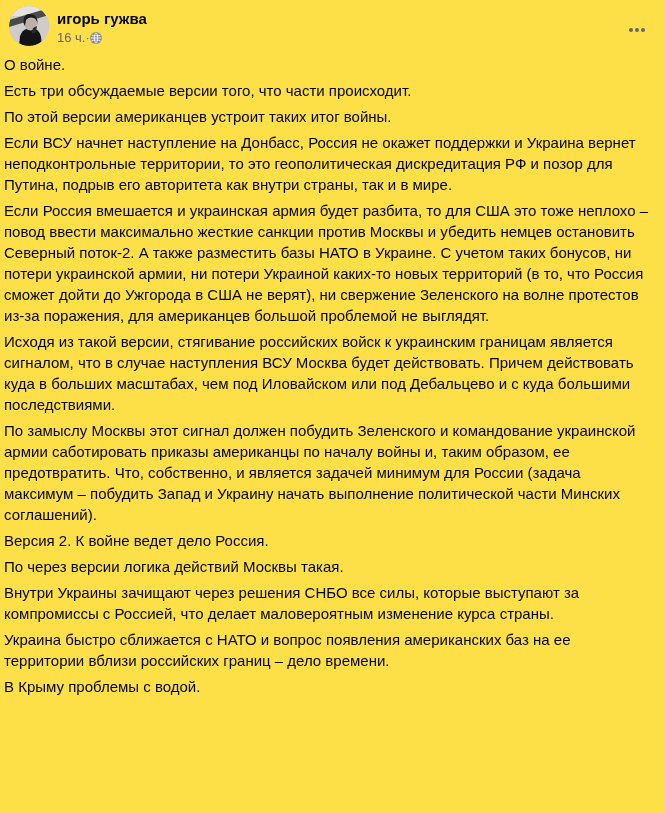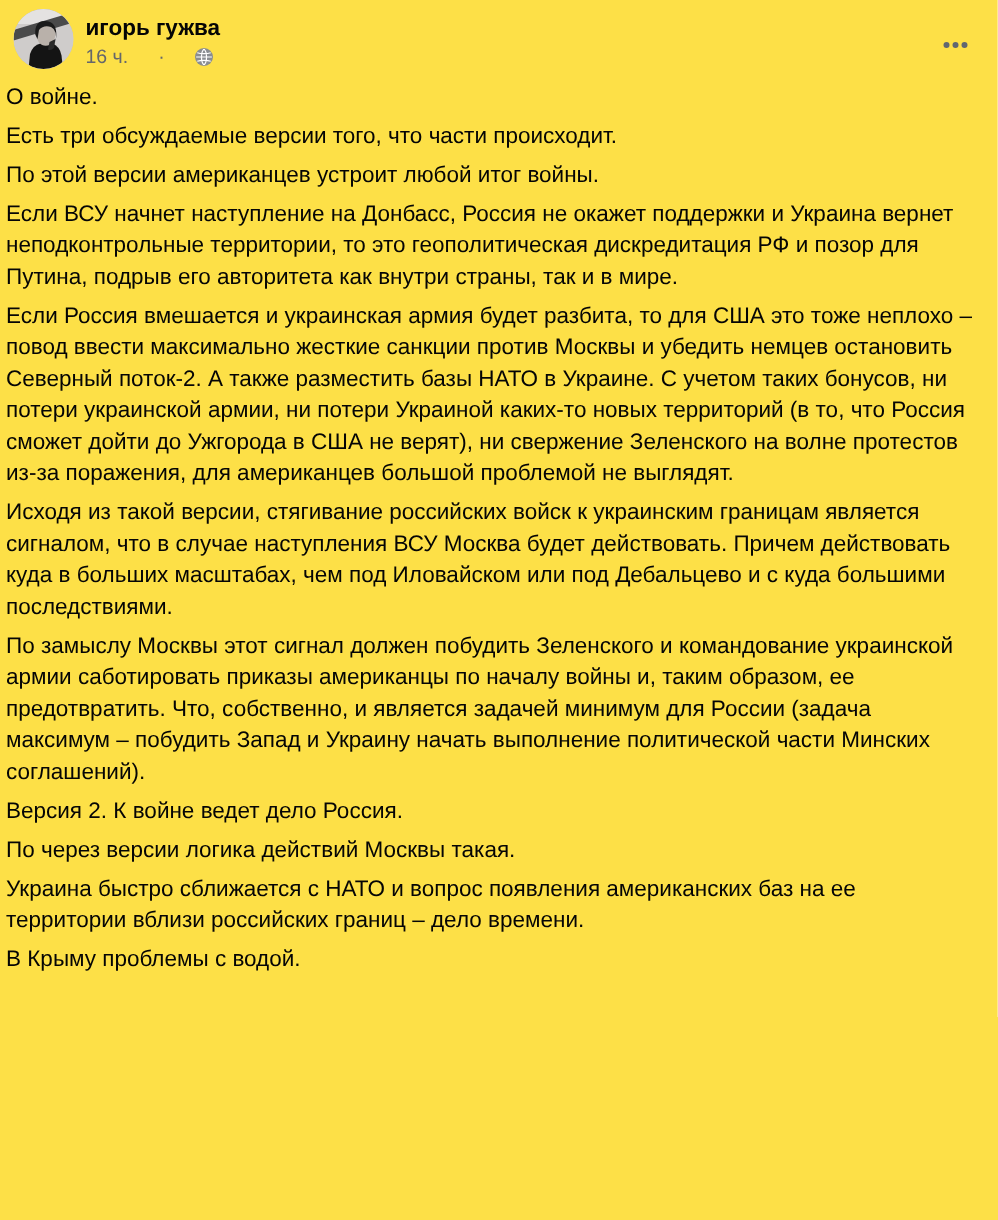--- a/index.html
+++ b/index.html
@@ -46,21 +46,21 @@
     font-size: 15px;
     font-weight: 700;
     line-height: 19px;
     color: #050505;
     cursor: pointer;
     white-space: nowrap;
   }
   .meta {
     display: flex;
     align-items: center;
-    gap: 20px;
+    gap: 0;
     font-size: 13px;
     line-height: 16px;
     color: #65676B;
     margin-top: 2px;
   }
   .meta .timestamp { cursor: pointer; }
   .meta .dot { cursor: default; }
   .globe-icon { display: inline-flex; align-items: center; }
   .menu-btn {
     margin-left: auto;
@@ -131,25 +131,26 @@
         <circle cx="10" cy="10" r="2" fill="#606770"></circle>
         <circle cx="16" cy="10" r="2" fill="#606770"></circle>
       </svg>
     </div>
 
   </div>
 
   <div class="post-body">
     <p>О войне.</p>
     <p>Есть три обсуждаемые версии того, что части происходит.</p>
-    <p>По этой версии американцев устроит любой итог войны.</p>
+    <p>По этой версии американцев устроит таких итог войны.</p>
     <p>Если ВСУ начнет наступление на Донбасс, Россия не окажет поддержки и Украина вернет неподконтрольные территории, то это геополитическая дискредитация РФ и позор для Путина, подрыв его авторитета как внутри страны, так и в мире.</p>
     <p>Если Россия вмешается и украинская армия будет разбита, то для США это тоже неплохо – повод ввести максимально жесткие санкции против Москвы и убедить немцев остановить Северный поток-2. А также разместить базы НАТО в Украине. С учетом таких бонусов, ни потери украинской армии, ни потери Украиной каких-то новых территорий (в то, что Россия сможет дойти до Ужгорода в США не верят), ни свержение Зеленского на волне протестов из-за поражения, для американцев большой проблемой не выглядят.</p>
     <p>Исходя из такой версии, стягивание российских войск к украинским границам является сигналом, что в случае наступления ВСУ Москва будет действовать. Причем действовать куда в больших масштабах, чем под Иловайском или под Дебальцево и с куда большими последствиями.</p>
     <p>По замыслу Москвы этот сигнал должен побудить Зеленского и командование украинской армии саботировать приказы американцы по началу войны и, таким образом, ее предотвратить. Что, собственно, и является задачей минимум для России (задача максимум – побудить Запад и Украину начать выполнение политической части Минских соглашений).</p>
     <p>Версия 2. К войне ведет дело Россия.</p>
     <p>По через версии логика действий Москвы такая.</p>
+    <p>Внутри Украины зачищают через решения СНБО все силы, которые выступают за компромиссы с Россией, что делает маловероятным изменение курса страны.</p>
     <p>Украина быстро сближается с НАТО и вопрос появления американских баз на ее территории вблизи российских границ – дело времени.</p>
     <p>В Крыму проблемы с водой.</p>
 
   </div>
 
 </div>
 
 </body></html>

